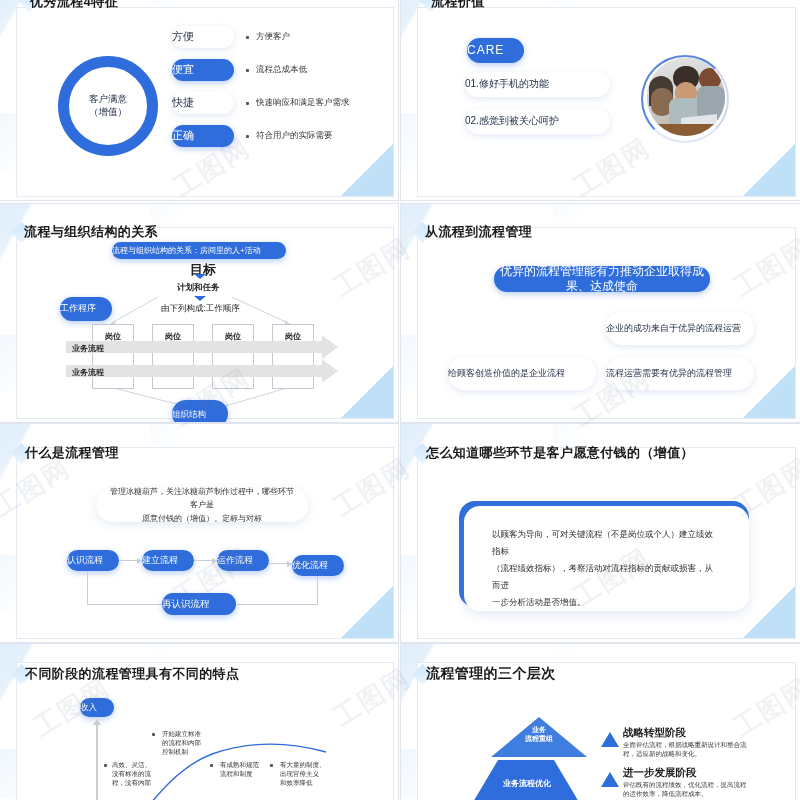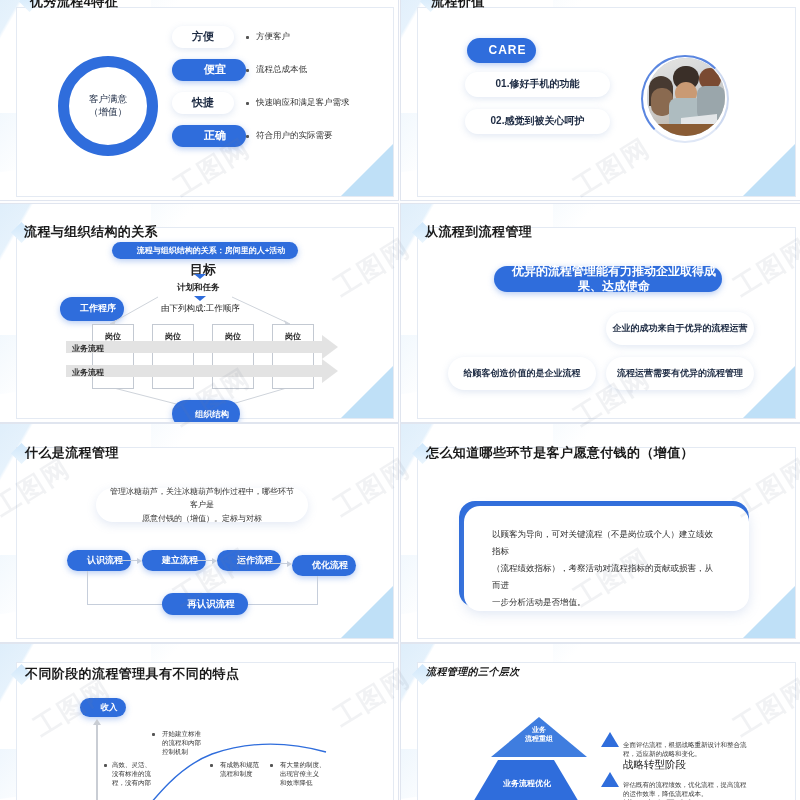--- a/index.html
+++ b/index.html
@@ -62,24 +62,24 @@
   }
   .stitle{
     position:absolute;z-index:3;
     font-weight:700;color:#1a1a1a;
     letter-spacing:.4px;
     white-space:nowrap;
   }
 
   
   .pill{
-    position:absolute;display:flex;align-items:center;justify-content:center;
-    border-radius:999px;font-weight:700;text-align:center;line-height:1.25;
-  }
-  .pill.blue{background:#2f6ddc;color:#fff;box-shadow:0 2px 6px rgba(47,109,220,.35);padding-left:12px;}
+    position:absolute;display:flex;align-items:center;justify-content:flex-start;
+    border-radius:999px;font-weight:400;text-align:center;line-height:1.25;
+  }
+  .pill.blue{background:#2f6ddc;color:#fff;box-shadow:0 2px 6px rgba(47,109,220,.35);}
   .pill.white{background:#fff;color:#1c2a42;box-shadow:0 2px 7px rgba(120,150,200,.22);}
   .bullet-dot{position:absolute;width:3px;height:3px;background:#555;border-radius:1px;}
   .btxt{position:absolute;color:#333;line-height:1.4;}
 
   
   #s1 .ring{
     position:absolute;border-radius:50%;
     border:11px solid #2f6ddc;background:#fff;
     display:flex;align-items:center;justify-content:center;
   }
@@ -140,21 +140,21 @@
   
   #s7 .axis{position:absolute;background:#c9cdd4;}
   #s7 .axis-head{
     position:absolute;width:0;height:0;border-style:solid;
     border-width:0 4px 6px 4px;border-color:transparent transparent #c9cdd4 transparent;
   }
 
   
   #s8 .tri{position:absolute;width:0;height:0;border-style:solid;}
   #s8 .ptxt{position:absolute;color:#fff;font-weight:700;text-align:center;line-height:1.3;}
-  #s8 .h{position:absolute;font-weight:400;color:#1b1b1b;margin-top:32px;}
+  #s8 .h{position:absolute;font-weight:700;color:#1b1b1b;}
   #s8 .p{position:absolute;color:#3a3a3a;line-height:1.45;}
   #s8 .mtri{
     position:absolute;width:0;height:0;border-style:solid;
     border-width:0 9px 15px 9px;border-color:transparent transparent #2f6ddc transparent;
   }
 </style>
 </head>
 <body>
 
 <div id="page">
@@ -469,21 +469,21 @@
     </div>
   </div>
 
   <div class="slide" id="s8" style="left:401px;top:644px;width:399px;height:175px;">
     <div class="bgwrap">
       <div class="tl-wash"></div>
       <div class="tl-band"></div>
     </div>
     <div class="sheet" style="bottom:0;"></div>
     <div class="tdia" style="left:14px;top:23px;"></div>
-    <div class="stitle" style="left:25px;top:21px;font-size:10px;font-style:italic;">流程管理的三个层次</div>
+    <div class="stitle" style="left:25px;top:21px;font-size:14px;">流程管理的三个层次</div>
 
     <div class="tri" style="left:90px;top:73px;border-width:0 48px 40px 48px;border-color:transparent transparent #3f7ddf transparent;"></div>
     <div class="ptxt" style="left:103px;top:81px;width:70px;font-size:7px;">
       <span>业务</span><br>
       <span>流程重组</span>
     </div>
     <div class="tri" style="left:62px;top:116px;border-width:0 35px 59px 35px;border-color:transparent transparent #2f6ddc transparent;width:56px;"></div>
     <div class="ptxt" style="left:78px;top:135px;width:96px;font-size:8px;">
       <span>业务流程优化</span>
     </div>

